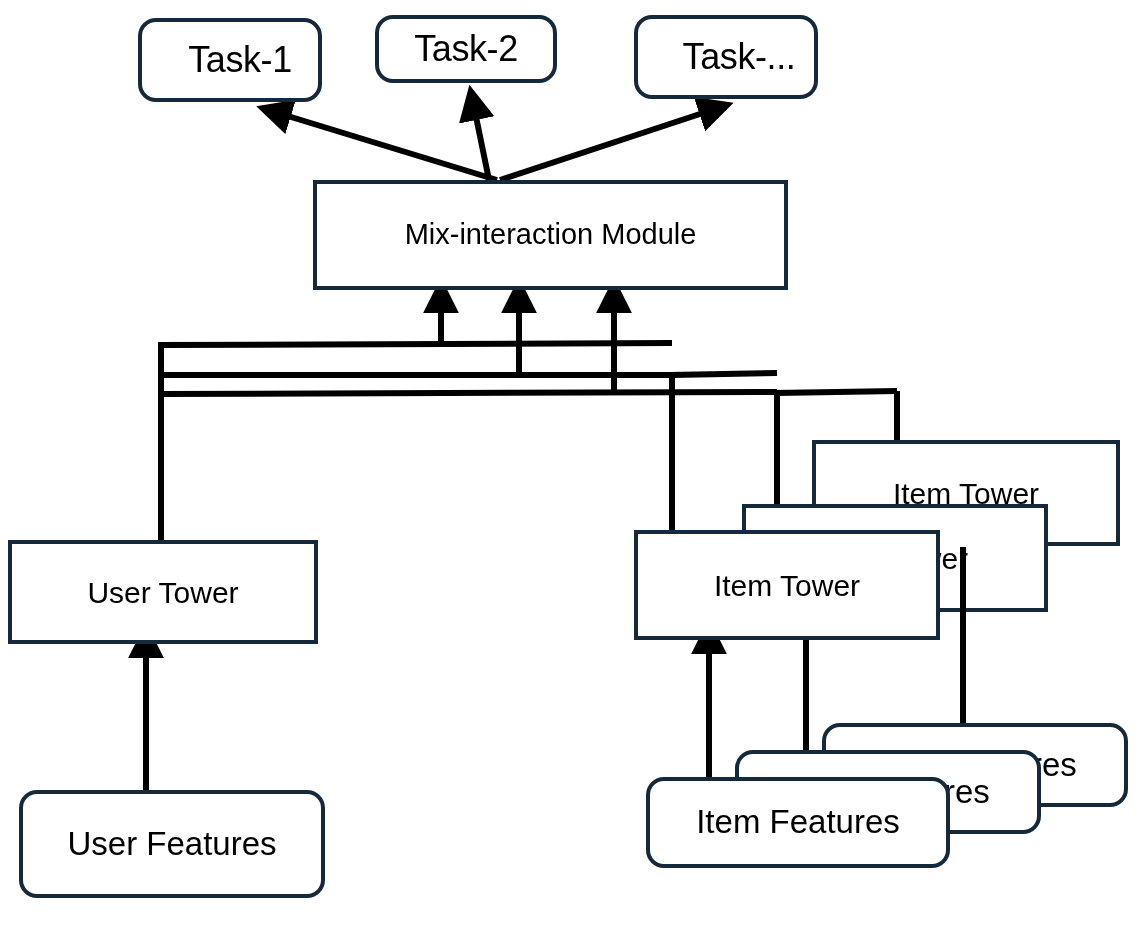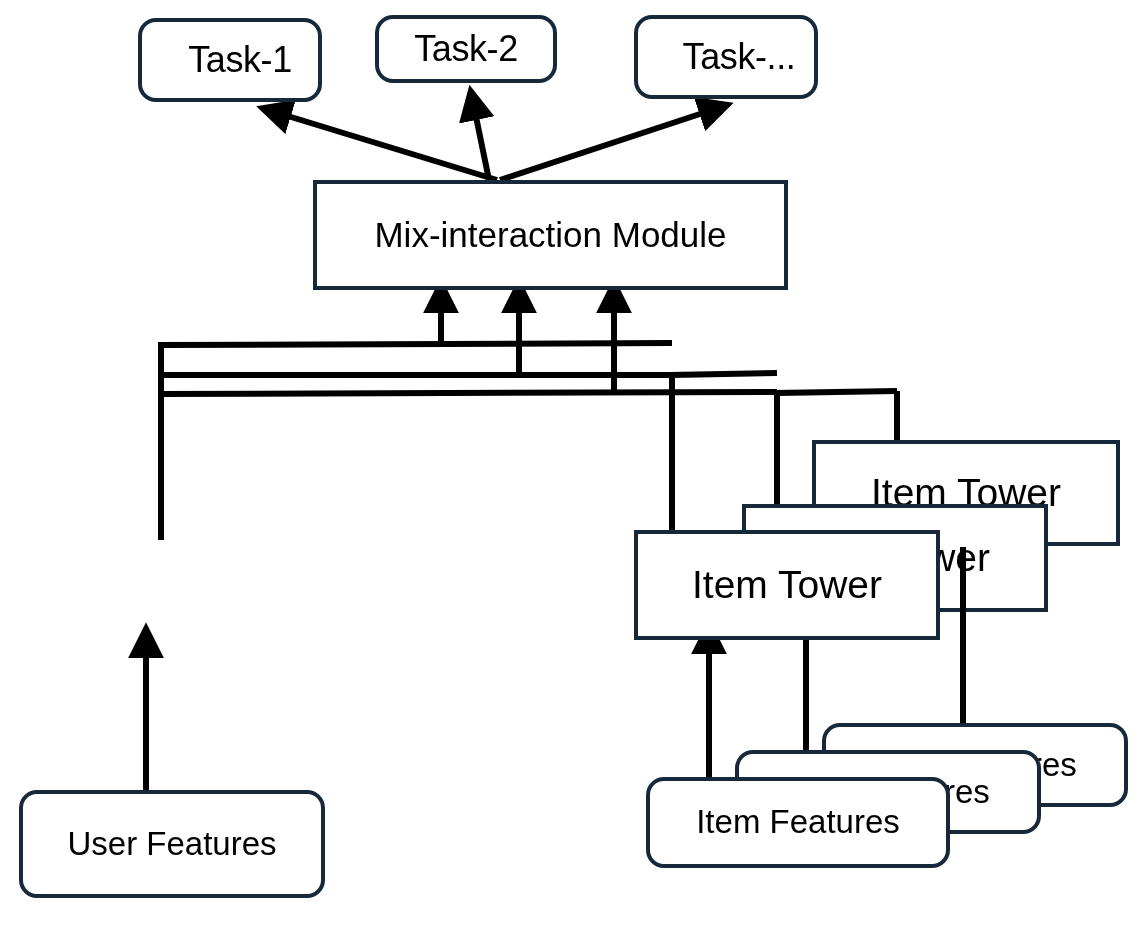--- a/index.html
+++ b/index.html
@@ -40,25 +40,25 @@
     white-space: nowrap;
   }
   .node.rounded { border-radius: 18px; }
   .node.sharp   { border-radius: 0; }
 
   .task-node {
     font-size: 36px;
     letter-spacing: -0.4px;
   }
   .module-node {
-    font-size: 35px;
+    font-size: 29px;
     justify-content: center;
   }
   .tower-node {
-    font-size: 39px;
+    font-size: 30px;
   }
   .features-node {
     font-size: 33px;
   }
   
   .z-back  { z-index: 2; }
   .z-mid   { z-index: 3; }
   .z-edges { z-index: 5; }
   .z-top   { z-index: 6; }
 </style>
@@ -133,20 +133,23 @@
   </div>
 
   <div class="node rounded task-node z-top" style="left:634px; top:15px; width:184px; height:84px;padding-left:26px;">
     <span>Task-...</span>
   </div>
 
   <div class="node sharp module-node z-top" style="left:313px; top:180px; width:475px; height:110px;">
     <span>Mix-interaction Module</span>
   </div>
 
+  <div class="node sharp tower-node z-top" style="left:8px; top:540px; width:310px; height:104px;">
+    <span>User Tower</span>
+  </div>
 
   <div class="node sharp tower-node z-back" style="left:812px; top:440px; width:308px; height:106px;">
     <span>Item Tower</span>
   </div>
 
   <div class="node sharp tower-node z-mid" style="left:742px; top:504px; width:306px; height:108px;">
     <span>Item Tower</span>
   </div>
 
   <div class="node sharp tower-node z-top" style="left:634px; top:530px; width:306px; height:110px;">

